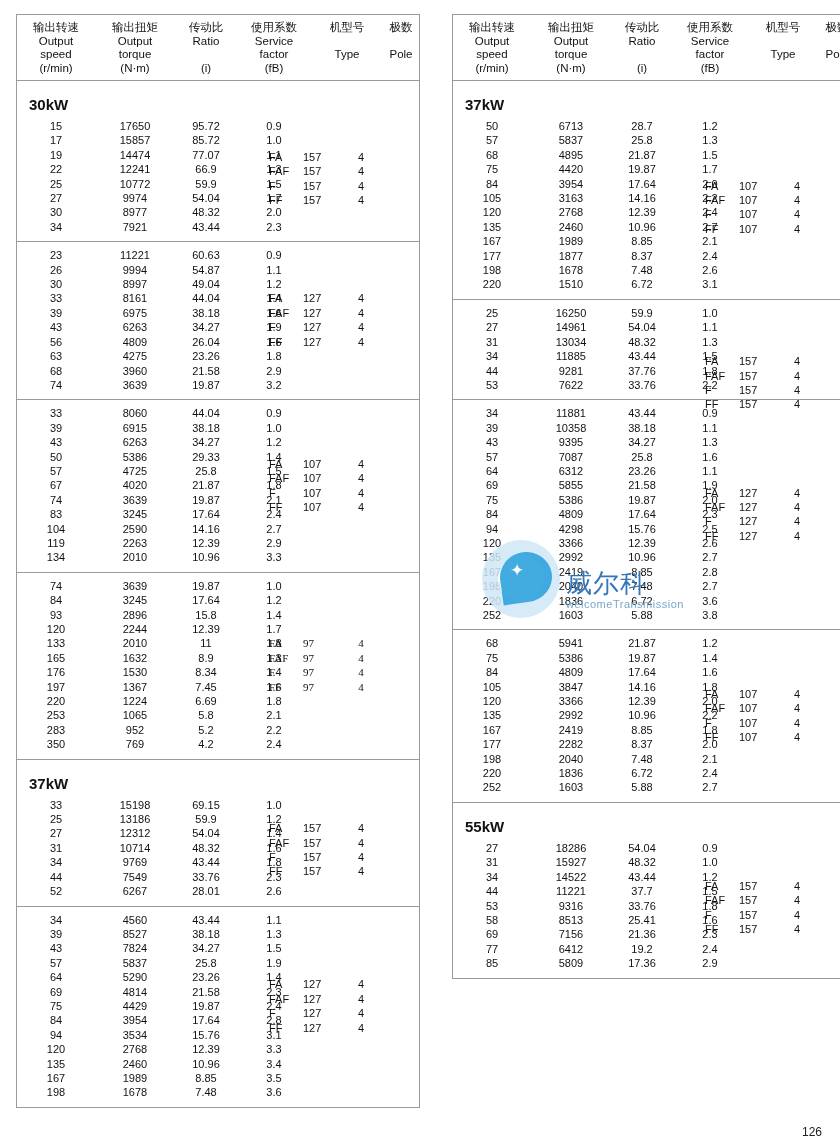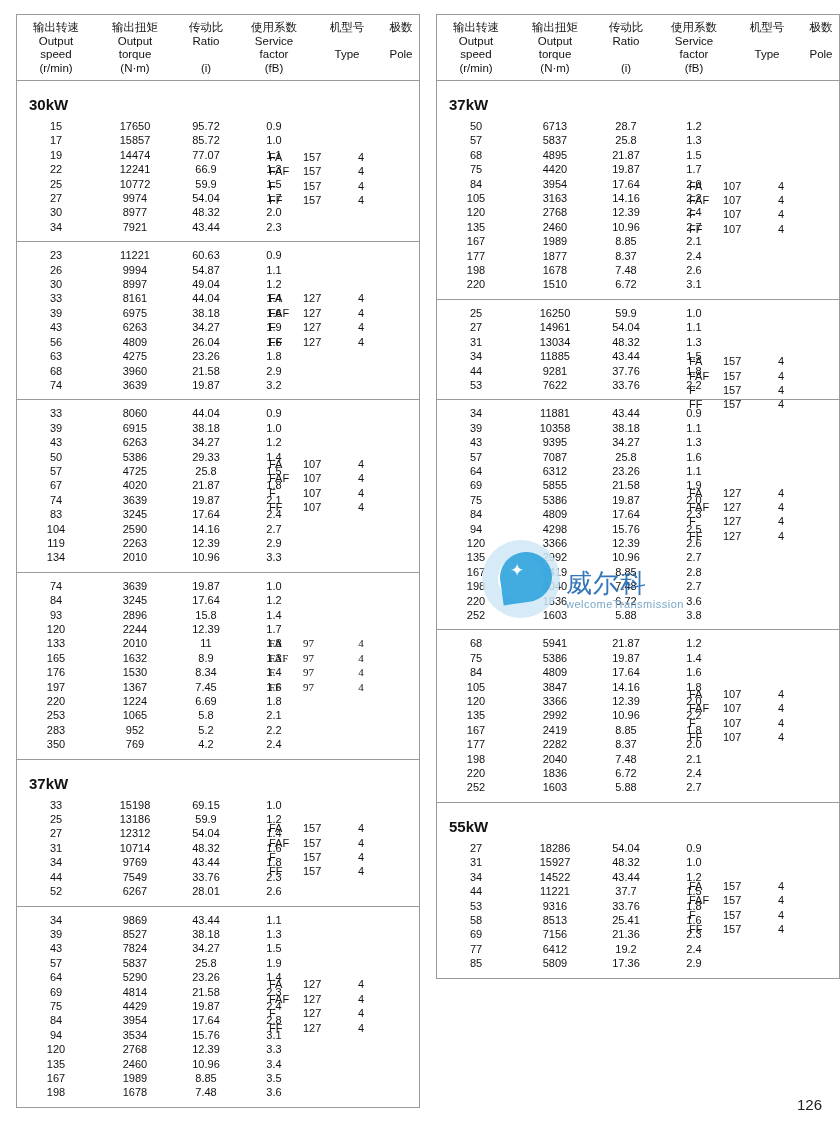--- a/index.html
+++ b/index.html
@@ -11,21 +11,21 @@
     position:relative;
   }
   .page{
     position:relative;
     width:840px;height:1143px;
     box-sizing:border-box;
     padding:14px 16px 0 16px;
   }
   .cols{
     display:flex;
-    gap:0px;
+    gap:16px;
     align-items:flex-start;
   }
   .col{
     width:404px;
     box-sizing:border-box;
   }
   .col.left{margin-right:16px;}
   .tbl-outer{
     border:1px solid #9a9a9a;
     box-sizing:border-box;
@@ -86,22 +86,22 @@
     font-size:11px;
     line-height:14.4px;
   }
   .type-line{display:flex;}
   .type-line .t{width:76px;}
   .type-line .t .nm{display:inline-block;width:34px;}
   .type-line .p{width:32px;text-align:center;}
   .pagenum{
     position:absolute;
     right:18px;
-    bottom:30px;
-    font-size:15px;
+    bottom:4px;
+    font-size:12px;
     color:#222;
   }
   
   .wm{
     position:absolute;
     left:482px;
     top:540px;
     width:300px;
     height:120px;
     pointer-events:none;
@@ -681,21 +681,21 @@
                 </div>
                 <div class="type-line">
                   <div class="t"><span class="nm">FF</span>157</div>
                   <div class="p">4</div>
                 </div>
               </div>
             </div>
             <div class="grp last">
               <div class="row">
                 <div class="cell c1">34</div>
-                <div class="cell c2">9869</div>
+                <div class="cell c2">4560</div>
                 <div class="cell c3">43.44</div>
                 <div class="cell c4">1.1</div>
                 <div class="cell c5">&nbsp;</div>
                 <div class="cell c6">&nbsp;</div>
               </div>
               <div class="row">
                 <div class="cell c1">39</div>
                 <div class="cell c2">8527</div>
                 <div class="cell c3">38.18</div>
                 <div class="cell c4">1.3</div>

